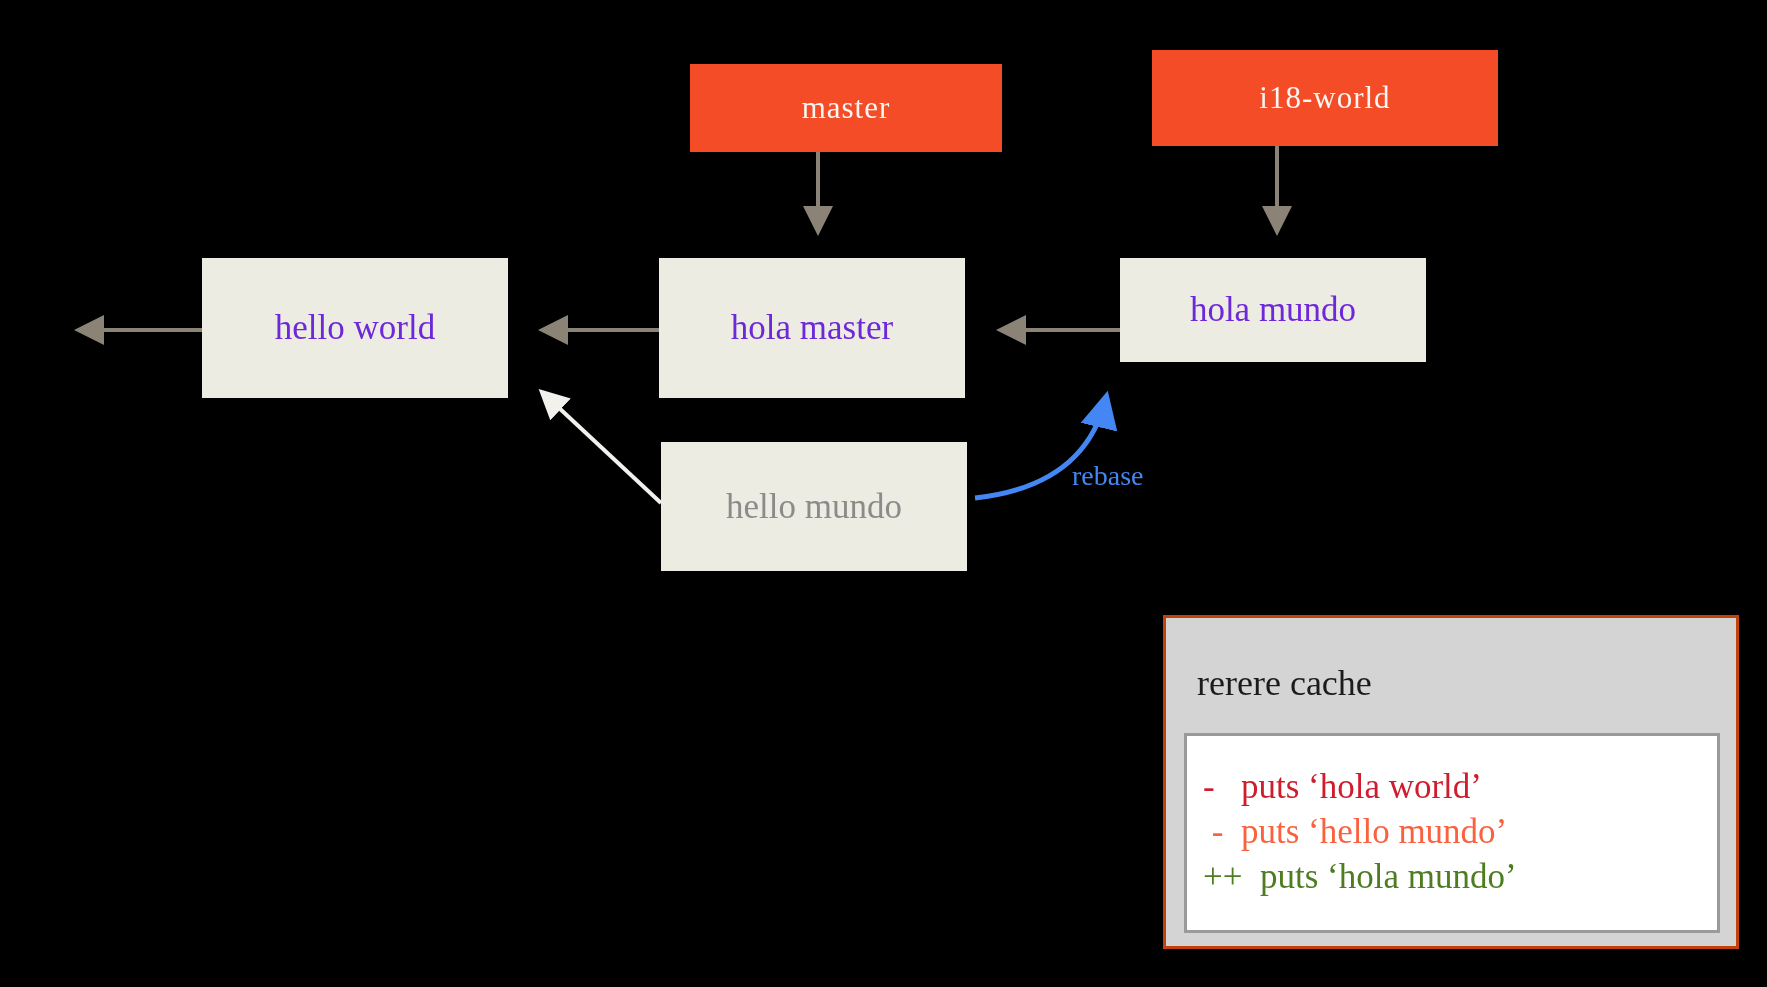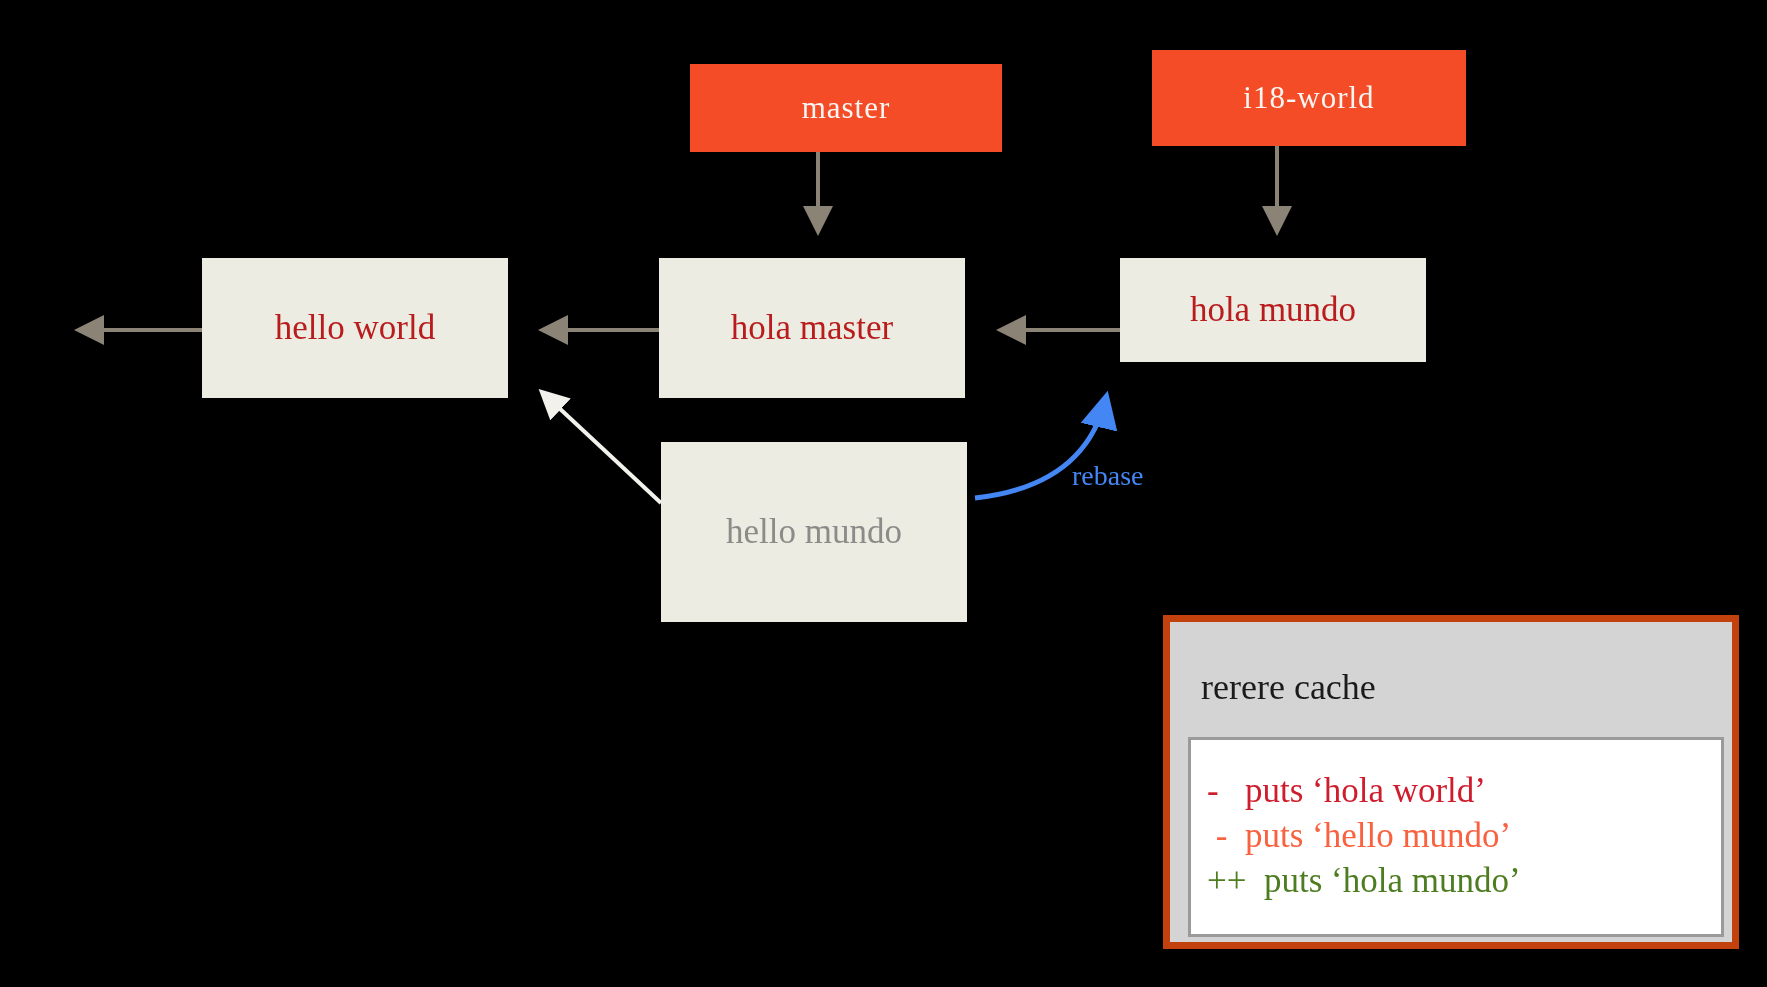--- a/index.html
+++ b/index.html
@@ -26,44 +26,44 @@
     box-sizing: border-box;
   }
   .branch-label {
     background: #F44C27;
     color: #F7F6F2;
     font-size: 31px;
     letter-spacing: 1px;
   }
   .commit-box {
     background: #EDECE3;
-    color: #b91c1c;
+    color: #6d28d9;
     font-size: 35px;
   }
   .commit-box.abandoned { color: #8B8B89; }
   #master-label      { left: 690px;  top: 64px;  width: 312px; height: 88px; }
-  #i18-label         { left: 1152px; top: 50px;  width: 314px; height: 96px; }
+  #i18-label         { left: 1152px; top: 50px;  width: 346px; height: 96px; }
   #hello-world-box   { left: 202px;  top: 258px; width: 306px; height: 140px; }
   #hola-world-box    { left: 659px;  top: 258px; width: 306px; height: 140px; }
   #hola-mundo-box    { left: 1120px; top: 258px; width: 306px; height: 104px; }
-  #hello-mundo-box   { left: 661px;  top: 442px; width: 306px; height: 180px; }
+  #hello-mundo-box   { left: 661px;  top: 442px; width: 306px; height: 129px; }
   #rebase-text {
     position: absolute;
     left: 1072px; top: 460px;
     color: #4386F4;
     font-size: 28px;
     z-index: 2;
     white-space: pre;
   }
   #rerere-panel {
     position: absolute;
     left: 1163px; top: 615px;
     width: 576px; height: 334px;
     background: #D4D4D4;
-    border: 7px solid #c2410c;
+    border: 3px solid #c2410c;
     box-sizing: border-box;
     z-index: 2;
   }
   #rerere-title {
     position: absolute;
     left: 31px; top: 44px;
     color: #1B1B1B;
     font-size: 36px;
     white-space: pre;
   }

